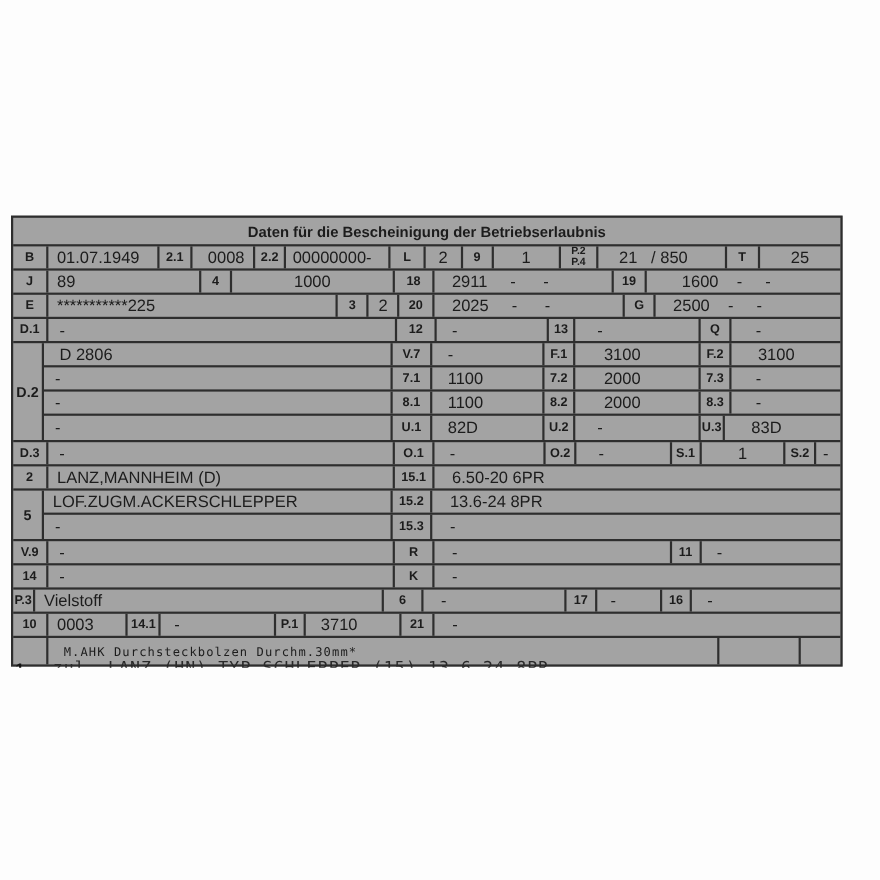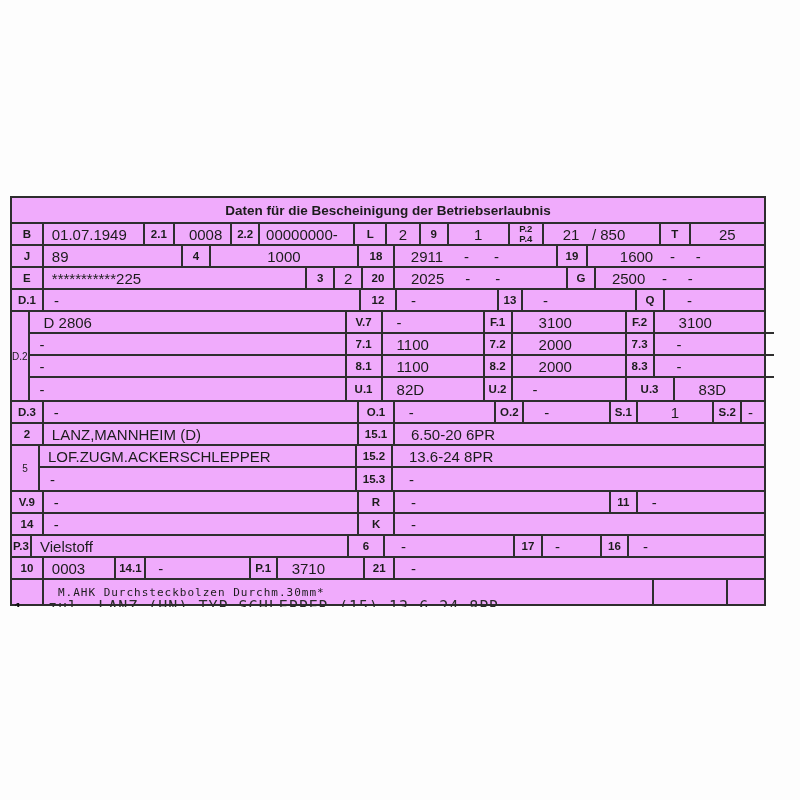--- a/index.html
+++ b/index.html
@@ -1,34 +1,34 @@
 <!DOCTYPE html>
 <html><head>
 <meta charset="utf-8">
 <style>
   html,body{margin:0;padding:0;}
   .page{position:relative;width:800px;height:800px;background:#fdfdfd;overflow:hidden;
         font-family:"Liberation Sans",sans-serif;color:#1c1c1c;}
   .doc-table{position:absolute;left:10px;top:196px;width:756px;border:2px solid #2e2e2e;
-             background:#f0abfc;box-sizing:border-box;}
+             background:#a3a3a3;box-sizing:border-box;}
   .trow{display:flex;height:22px;border-bottom:2px solid #2e2e2e;box-sizing:border-box;}
   .trow.last{border-bottom:none;}
   .titlerow{height:26px;display:flex;align-items:center;justify-content:center;
             border-bottom:2px solid #2e2e2e;font-weight:bold;font-size:13.5px;box-sizing:border-box;}
   .cell{box-sizing:border-box;border-right:2px solid #2e2e2e;display:flex;align-items:center;
         overflow:hidden;white-space:pre;font-size:15px;padding-left:10px;}
   .cell:last-child{border-right:none;}
   .lbl{font-weight:bold;font-size:11.5px;justify-content:center;padding-left:0;}
   .ctr{justify-content:center;padding-left:0;}
   .rt{justify-content:flex-end;padding-left:0;padding-right:8px;}
   .stack{flex-direction:column;justify-content:center;line-height:10px;font-size:9.5px;padding-left:0;
          align-items:center;}
   .block{display:flex;border-bottom:2px solid #2e2e2e;box-sizing:border-box;}
   .block .blabel{width:32px;display:flex;align-items:center;justify-content:center;
-                 font-weight:normal;font-size:10px;border-right:2px solid #2e2e2e;box-sizing:border-box;}
+                 font-weight:bold;font-size:13px;border-right:2px solid #2e2e2e;box-sizing:border-box;}
   .block .brows{flex:1;display:flex;flex-direction:column;}
   .block .brows .trow{border-bottom:2px solid #2e2e2e;}
   .block .brows .trow:last-child{border-bottom:none;}
   .noterow{display:flex;height:24px;box-sizing:border-box;}
   .note-text{font-family:"DejaVu Sans Mono","Liberation Mono",monospace;font-size:11px;
              letter-spacing:1px;}
   .clipped-line{position:absolute;left:48px;top:598px;width:710px;height:9px;overflow:hidden;}
   .clipped-line span{font-family:"DejaVu Sans Mono","Liberation Mono",monospace;font-size:15px;
              letter-spacing:1px;color:#2a2a2a;display:block;}
   .clip-mark{position:absolute;left:14px;top:600px;width:6px;height:7px;overflow:hidden;
@@ -124,21 +124,21 @@
           <div class="cell" style="width:114px;padding-left:26px">2000</div>
           <div class="cell lbl" style="width:28px">8.3</div>
           <div class="cell" style="width:99px;padding-left:22px">-</div>
         </div>
         <div class="trow">
           <div class="cell" style="width:317px">-</div>
           <div class="cell lbl" style="width:36px">U.1</div>
           <div class="cell" style="width:102px;padding-left:14px">82D</div>
           <div class="cell lbl" style="width:28px">U.2</div>
           <div class="cell" style="width:114px;padding-left:20px">-</div>
-          <div class="cell lbl" style="width:48px">U.3</div>
+          <div class="cell lbl" style="width:22px">U.3</div>
           <div class="cell" style="width:99px;padding-left:24px">83D</div>
         </div>
       </div>
     </div>
 
     <div class="trow">
       <div class="cell lbl" style="width:32px">D.3</div>
       <div class="cell" style="width:317px">-</div>
       <div class="cell lbl" style="width:36px">O.1</div>
       <div class="cell" style="width:102px;padding-left:14px">-</div>

